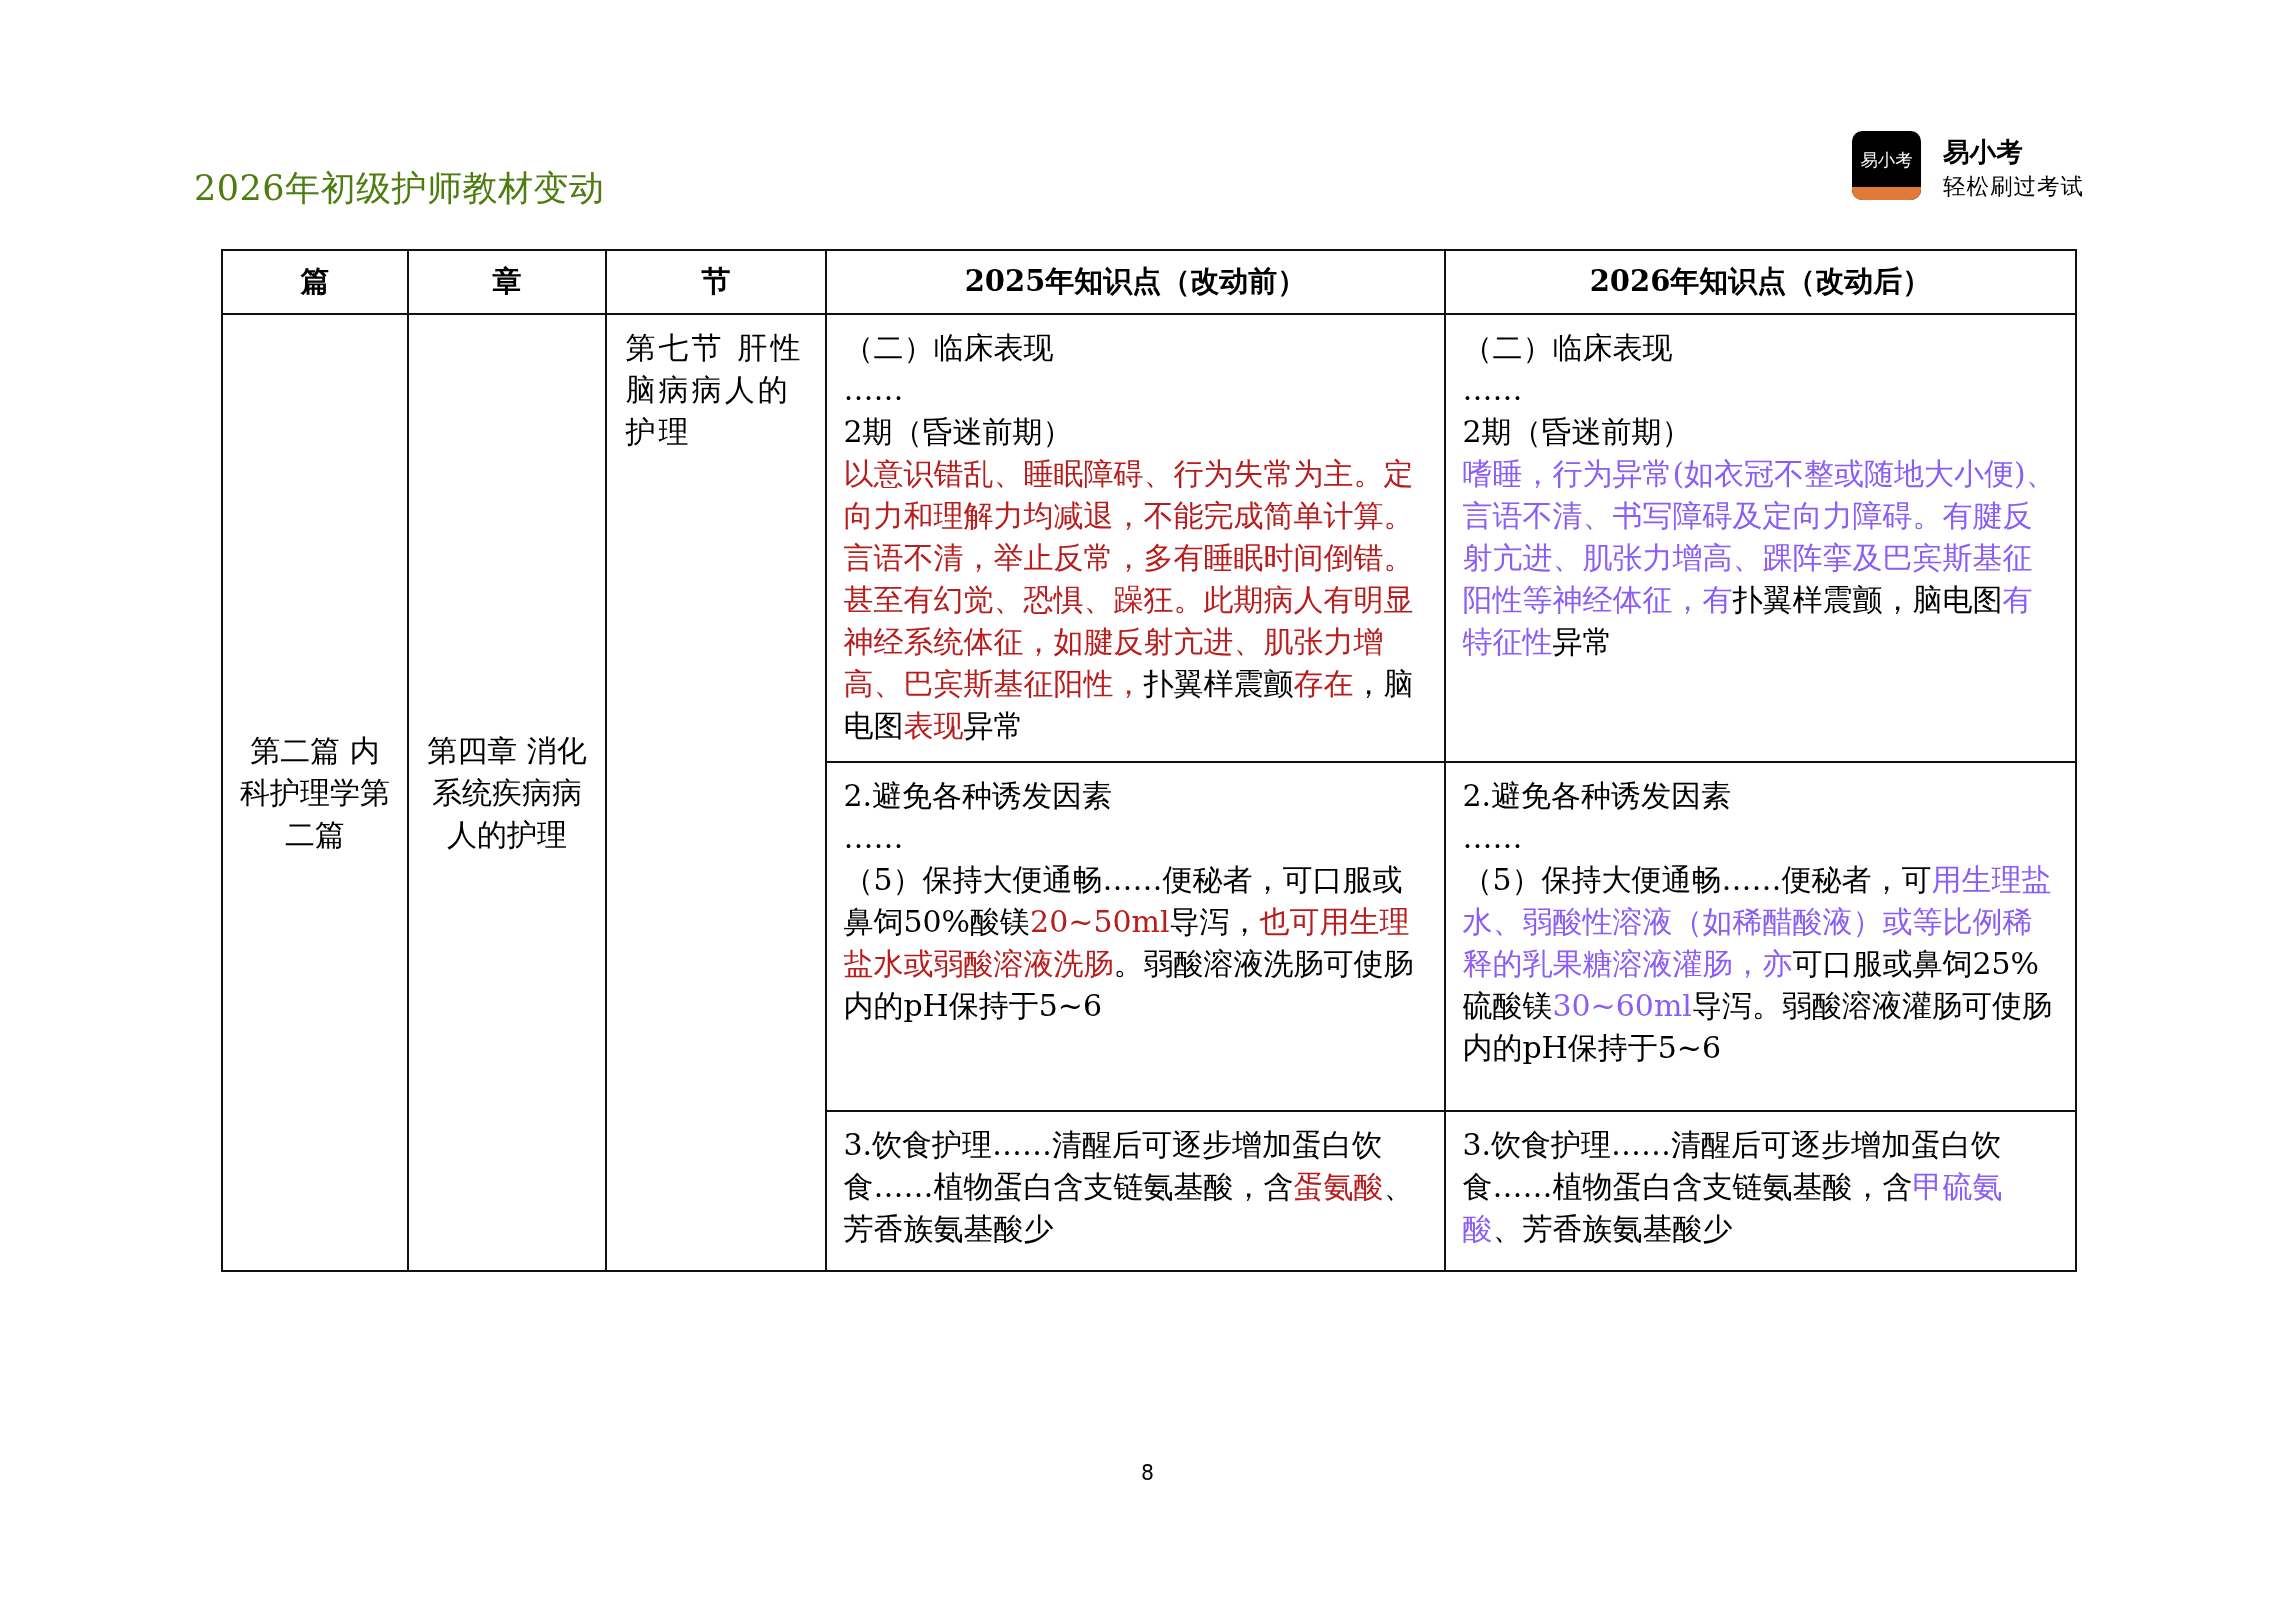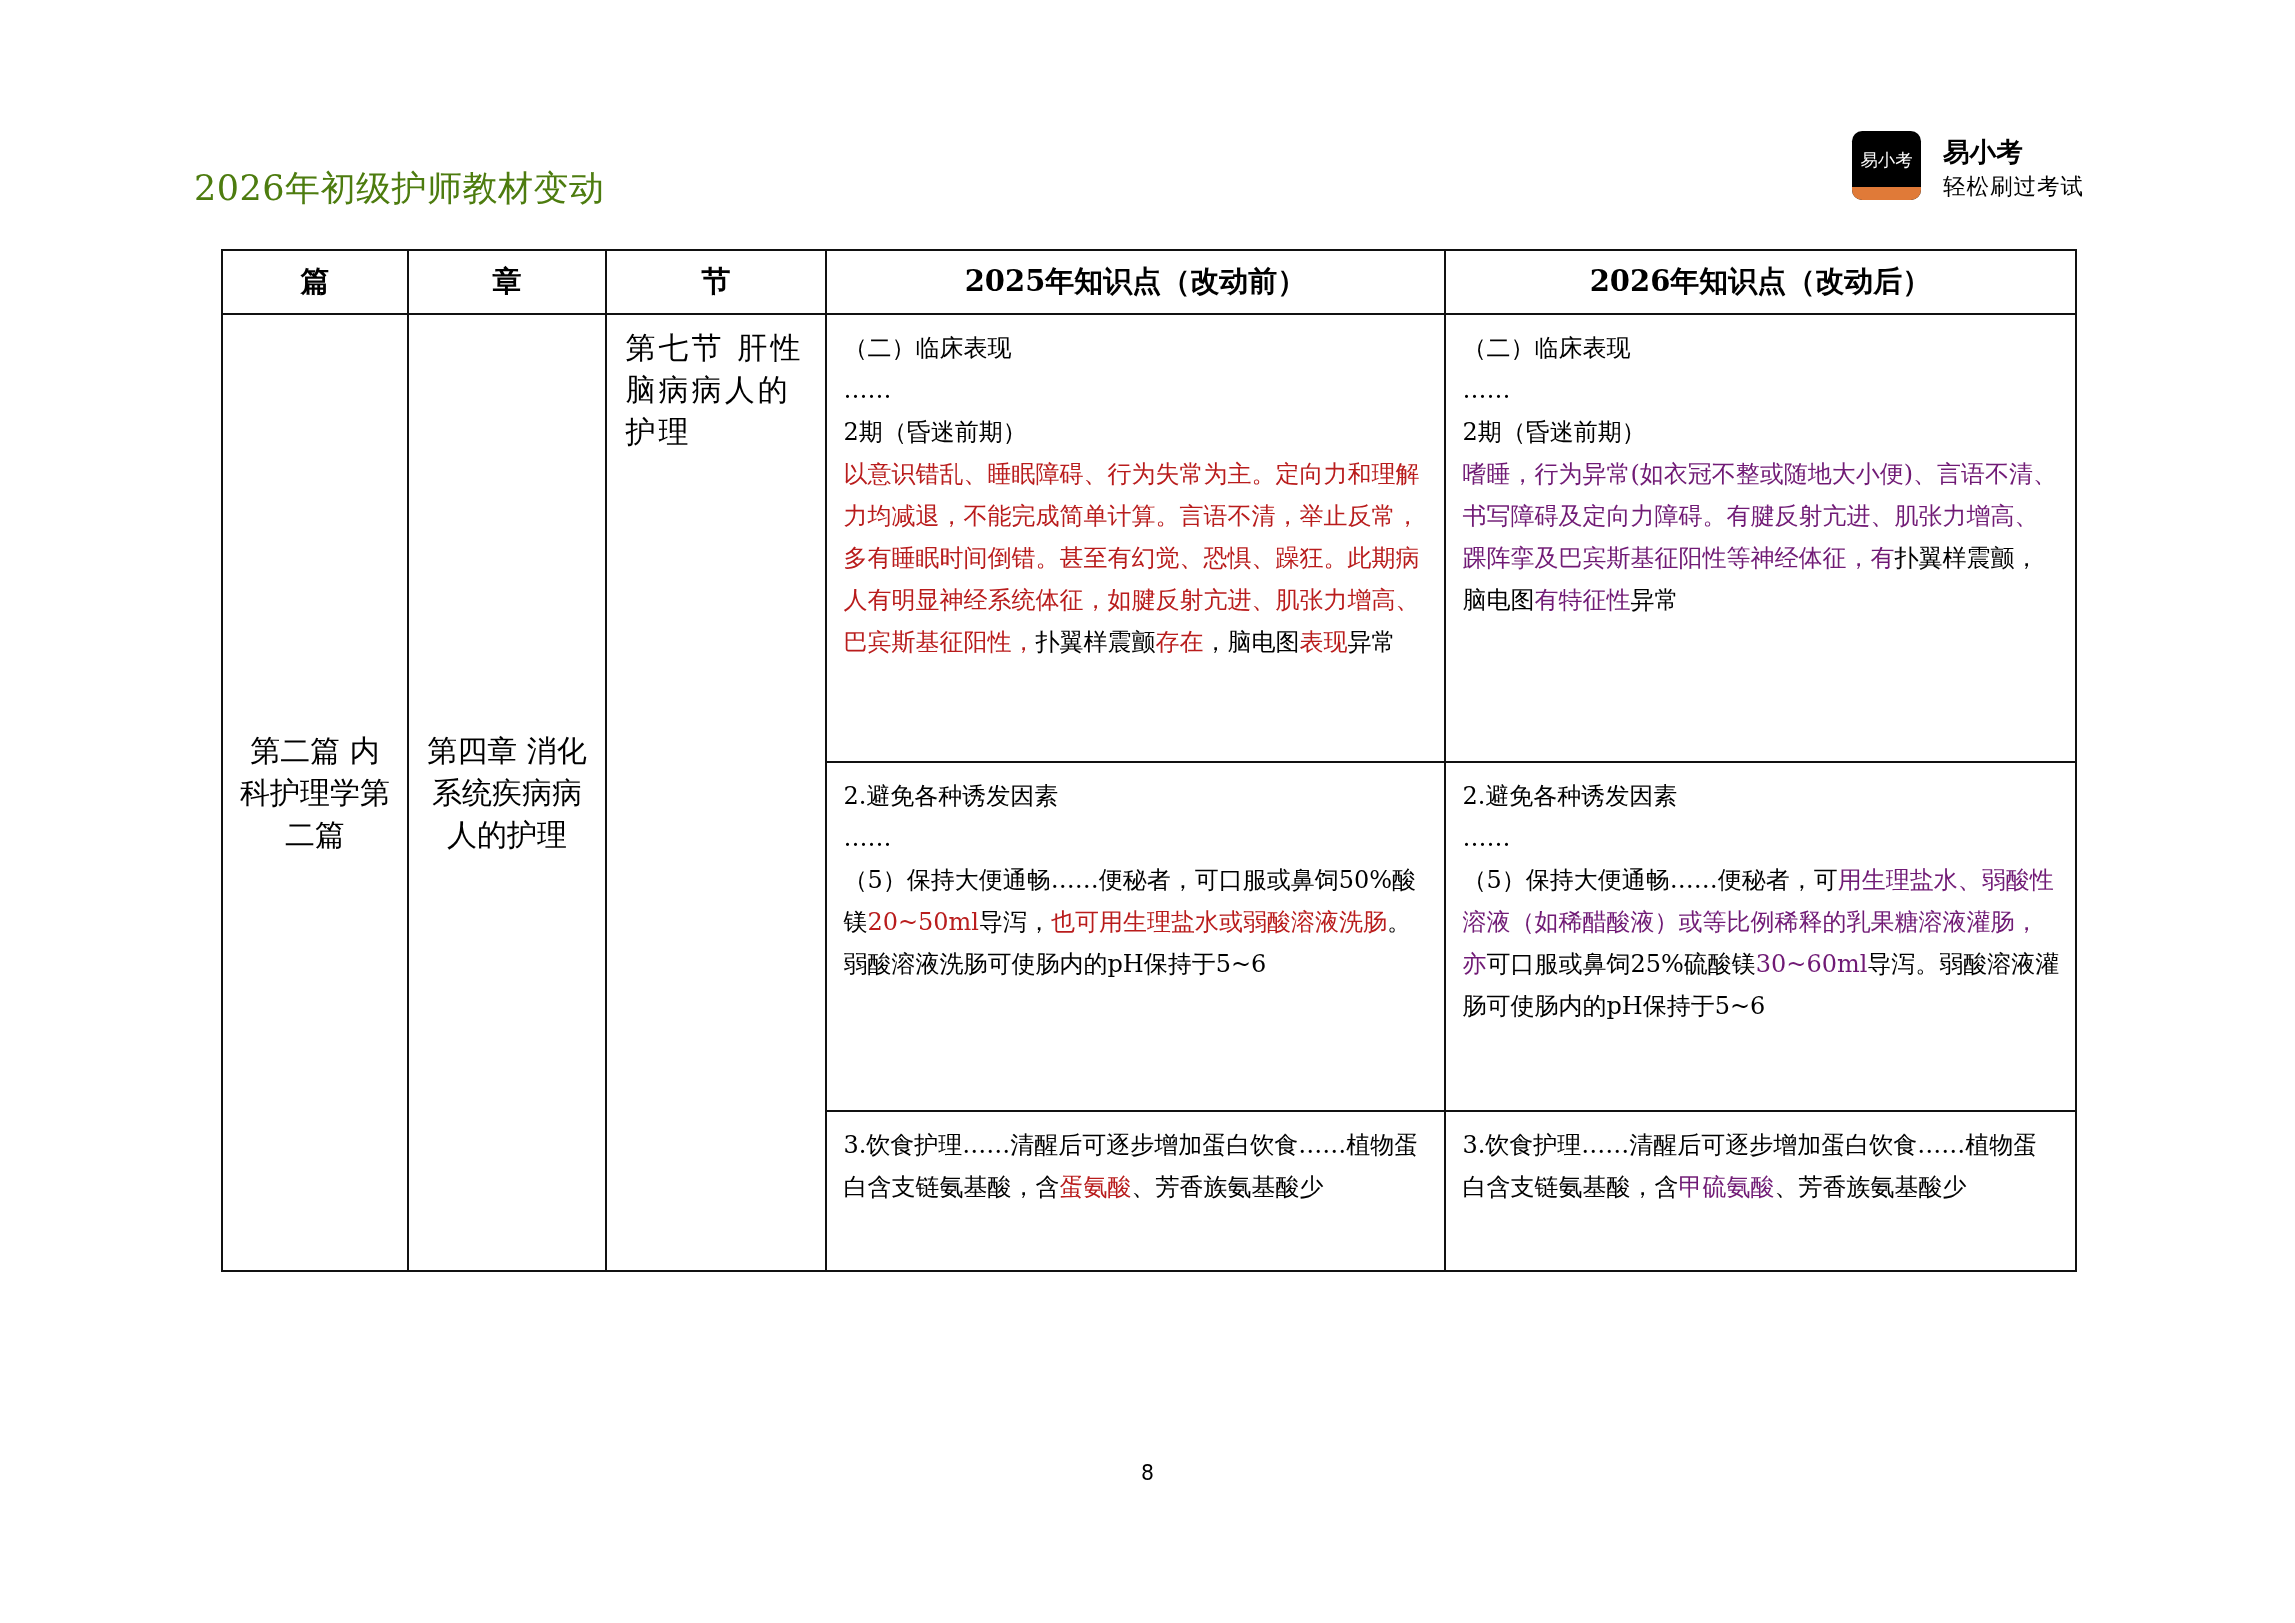--- a/index.html
+++ b/index.html
@@ -40,23 +40,23 @@
     border: 2px solid #111111; vertical-align: top;
   }
   table.changes th {
     height: 60px; font-size: 29px; font-weight: bold; text-align: center; vertical-align: middle;
     font-family: "DejaVu Serif", "Liberation Serif", serif;
   }
   col.c1 { width: 186px; } col.c2 { width: 198px; } col.c3 { width: 220px; }
   col.c4 { width: 619px; } col.c5 { width: 631px; }
   .cell-center { text-align: center; vertical-align: middle !important; font-size: 30px; line-height: 42px; padding: 0 14.3px; }
   .cell-section { font-size: 30px; line-height: 42px; padding: 12.3px 15.3px 0 18.4px; letter-spacing: 3.1px; }
-  .cell-text { font-size: 24px; line-height: 42px; padding: 12.3px 14.3px 10.2px 16.4px; word-break: break-all; border-radius: 17px; }
+  .cell-text { font-size: 30px; line-height: 42px; padding: 12.3px 14.3px 10.2px 16.4px; word-break: break-all; border-radius: 17px; }
   .red { color: #b91c1c; }
-  .blue { color: #701a75; }
+  .blue { color: #8b5cf6; }
   .page-number {
     position: absolute; left: 0; width: 100%; top: 1461px; text-align: center;
     font-size: 20.4px; font-family: "DejaVu Sans", sans-serif;
   }
 </style>
 </head>
 <body>
 
 <div class="doc-title">2026年初级护师教材变动</div>
 

